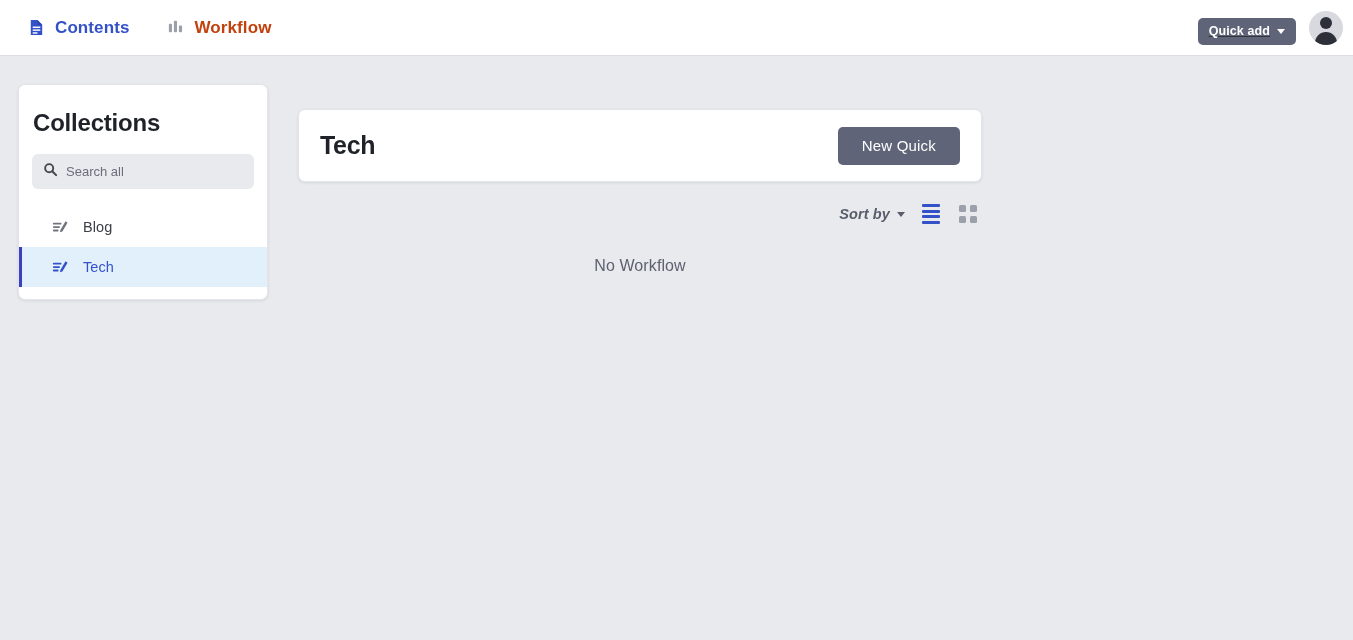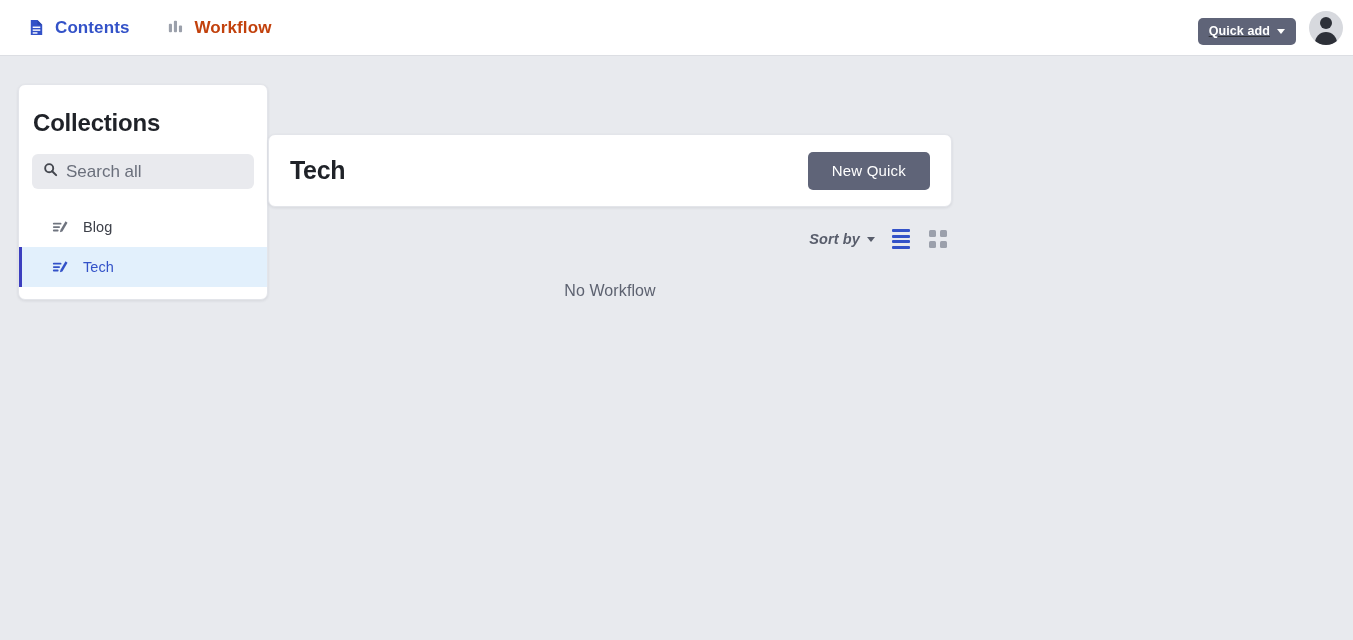--- a/index.html
+++ b/index.html
@@ -115,22 +115,23 @@
     position: absolute;
     width: 22px; height: 16px;
     border-radius: 11px 11px 0 0;
     background: #2d3038;
     left: 6px; top: 21px;
   }
 
   
   .page {
     display: flex;
-    align-items: flex-end;
+    align-items: center;
     padding: 28px 0 0 18px;
+    gap: 30px;
   }
 
   
   .sidebar {
     width: 250px;
     flex: none;
     background: #ffffff;
     border-radius: 7px;
     border: 1px solid #e3e5ea;
     box-shadow: 0 1px 3px rgba(20,24,40,.09);
@@ -156,21 +157,21 @@
     padding: 0 11px;
     gap: 8px;
     cursor: text;
   }
 
   .search-input {
     border: none;
     background: transparent;
     outline: none;
     font-family: "Liberation Sans", sans-serif;
-    font-size: 17px;
+    font-size: 13px;
     color: #33363d;
     width: 100%;
     padding: 0;
   }
   .search-input::placeholder { color: #6a6f7b; opacity: 1; }
 
   .collection-list { margin-top: 18px; }
 
   .collection-item {
     display: flex;

